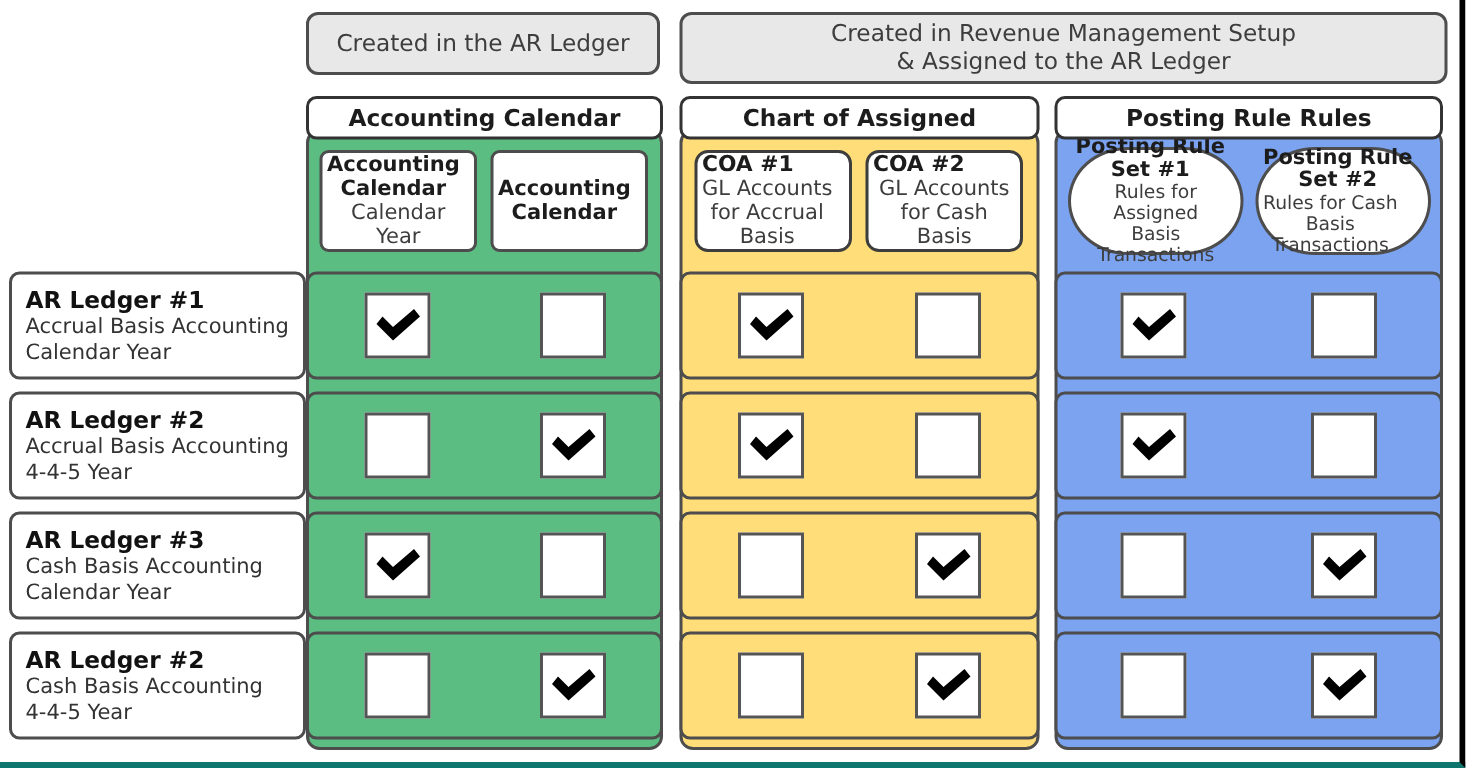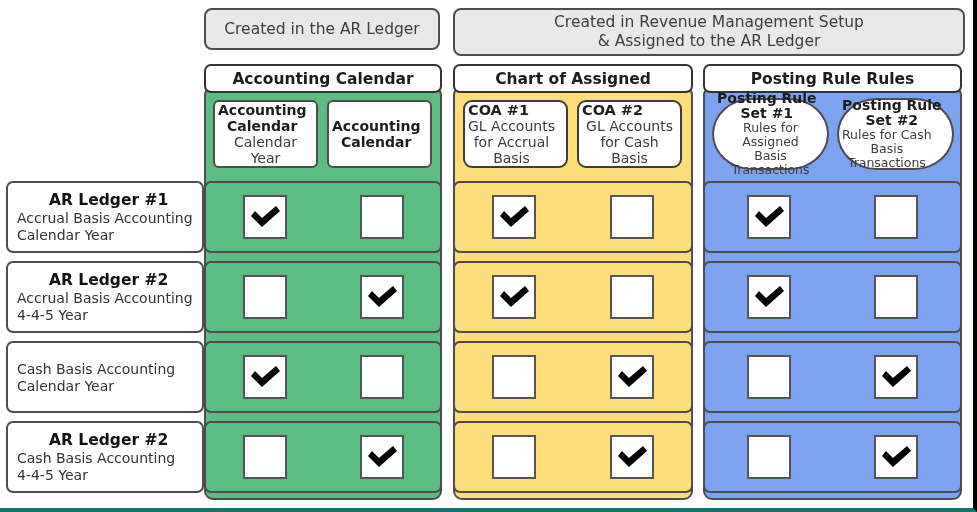--- a/index.html
+++ b/index.html
@@ -116,21 +116,20 @@
     z-index: 5;
     display: flex;
     flex-direction: column;
     justify-content: center;
   }
   .ledger .lname {
     font-weight: 700;
     font-size: 15.5px;
     line-height: 19px;
     color: #111111;
-    margin-left: 32px;
   }
   .ledger .ldesc {
     font-weight: 400;
     font-size: 14px;
     line-height: 17px;
     color: #333333;
     white-space: pre-line;
   }
 
   
@@ -213,20 +212,21 @@
     <div class="lname">AR Ledger #1</div>
     <div class="ldesc">Accrual Basis Accounting
 Calendar Year</div>
   </div>
   <div class="abs ledger" style="left:6px; top:261px; width:198px; height:72px;">
     <div class="lname">AR Ledger #2</div>
     <div class="ldesc">Accrual Basis Accounting
 4-4-5 Year</div>
   </div>
   <div class="abs ledger" style="left:6px; top:341px; width:198px; height:72px;">
+    <div class="lname">AR Ledger #3</div>
     <div class="ldesc">Cash Basis Accounting
 Calendar Year</div>
   </div>
   <div class="abs ledger" style="left:6px; top:421px; width:198px; height:72px;">
     <div class="lname">AR Ledger #2</div>
     <div class="ldesc">Cash Basis Accounting
 4-4-5 Year</div>
   </div>
 
   <div id="matrix">

